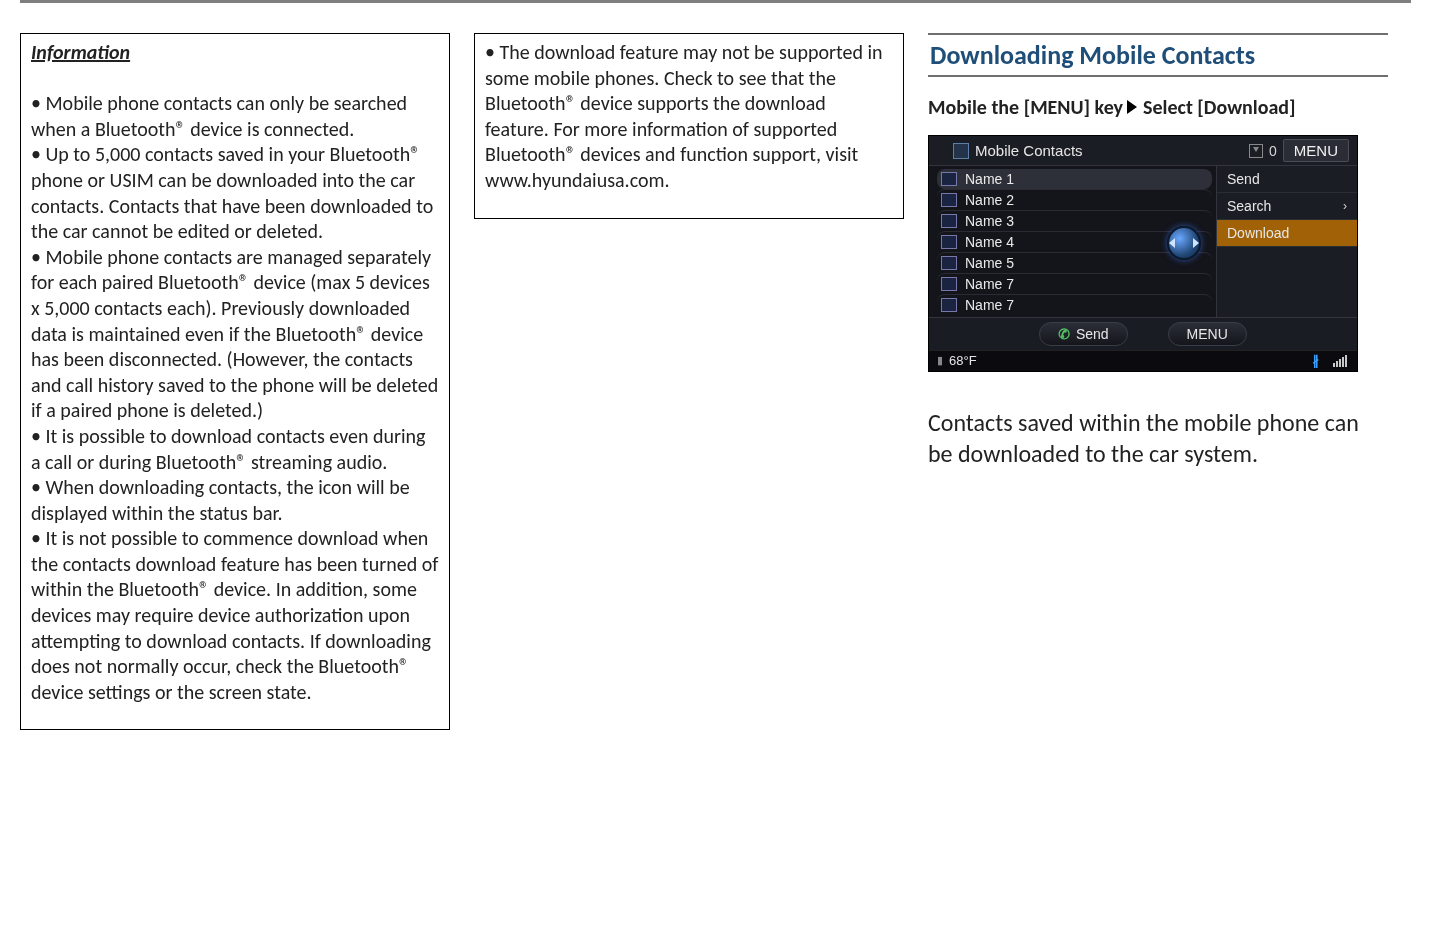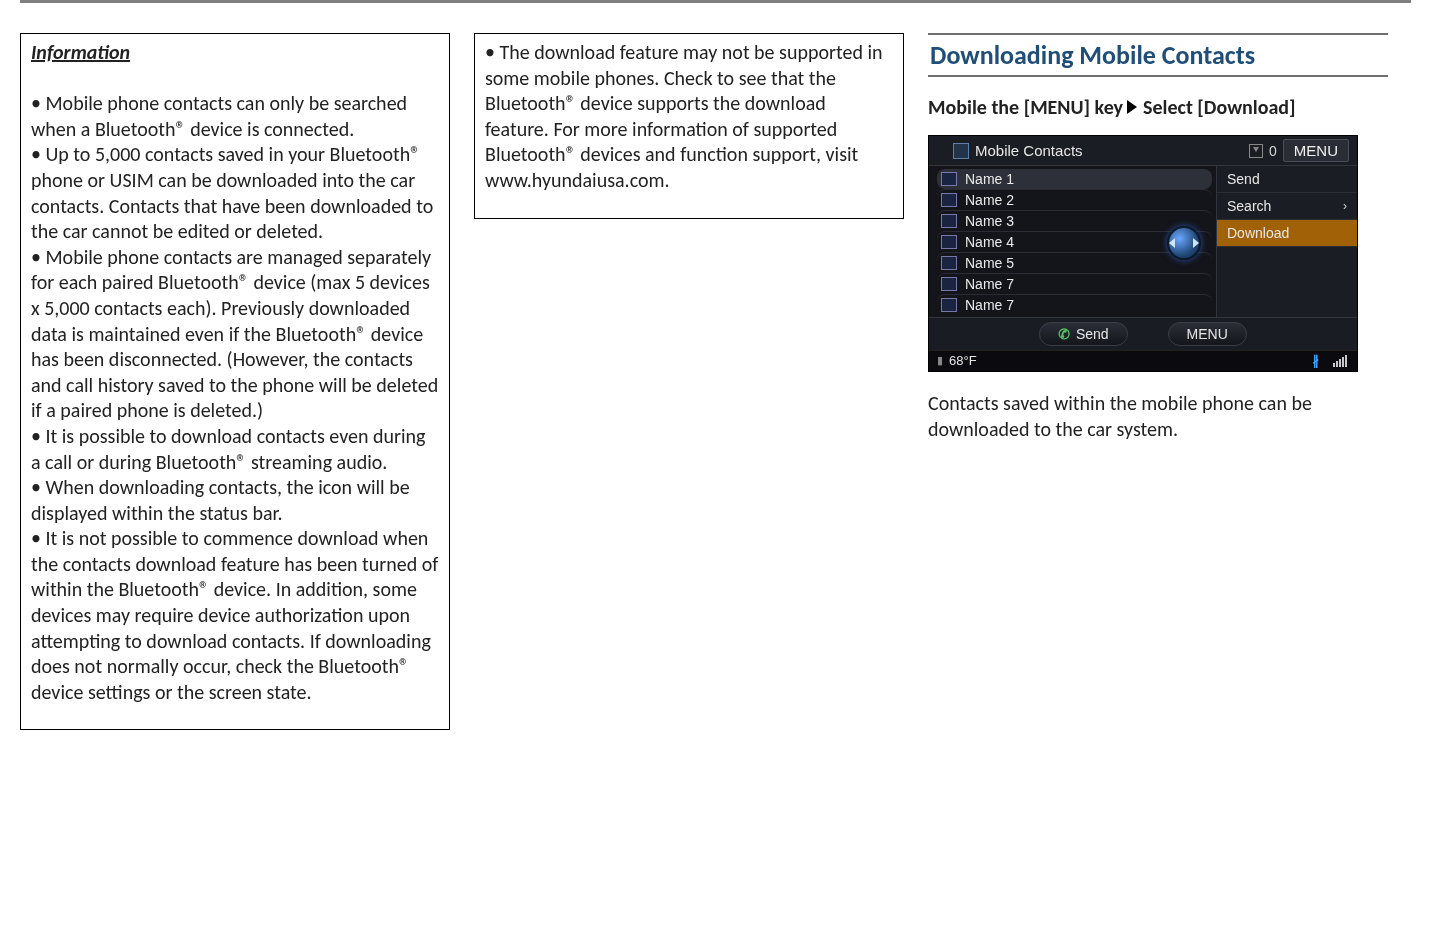--- a/index.html
+++ b/index.html
@@ -80,22 +80,22 @@
   }
   .play-tri {
     display: inline-block;
     width: 0; height: 0;
     border-left: 10px solid #000;
     border-top: 7px solid transparent;
     border-bottom: 7px solid transparent;
     margin: 0 4px 0 2px;
   }
   .caption-text {
-    font-size: 20px;
-    margin-top: 18px;
+    font-size: 24px;
+    margin-top: 35px;
     line-height: 1.3;
   }
 
   
   .screen {
     width: 430px;
     box-sizing: border-box;
     background: #0d0d12;
     border: 1px solid #000;
     color: #d6d6d6;

